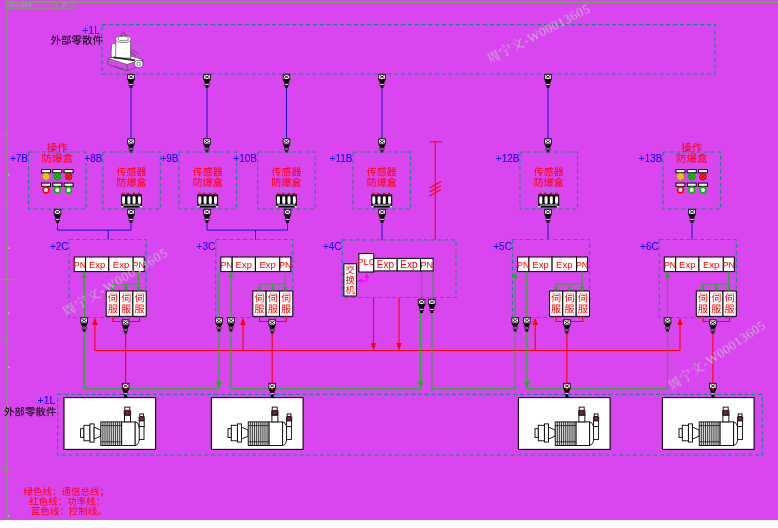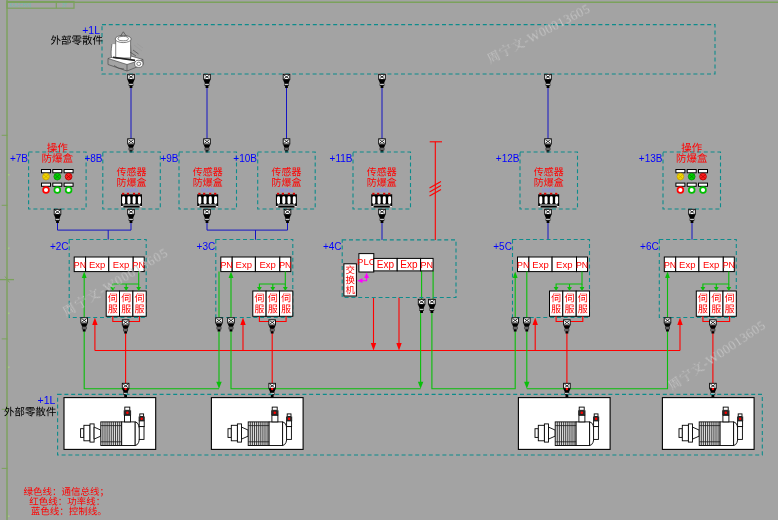--- a/index.html
+++ b/index.html
@@ -1,16 +1,16 @@
 <!DOCTYPE html>
 <html><head>
 <meta charset="utf-8">
 <style>
 html,body{margin:0;padding:0;background:#fff;}
-#page{position:relative;width:778px;height:520px;background:#a3a3a3;overflow:hidden;
+#page{position:relative;width:778px;height:520px;background:#d946ef;overflow:hidden;
 font-family:"Liberation Sans", sans-serif;}
 svg{position:absolute;left:0;top:0;}
 </style>
 </head>
 <body>
 <div id="page">
 <svg width="778" height="528" viewBox="0 0 778 528">
 <defs>
 
 <g id="conn">

